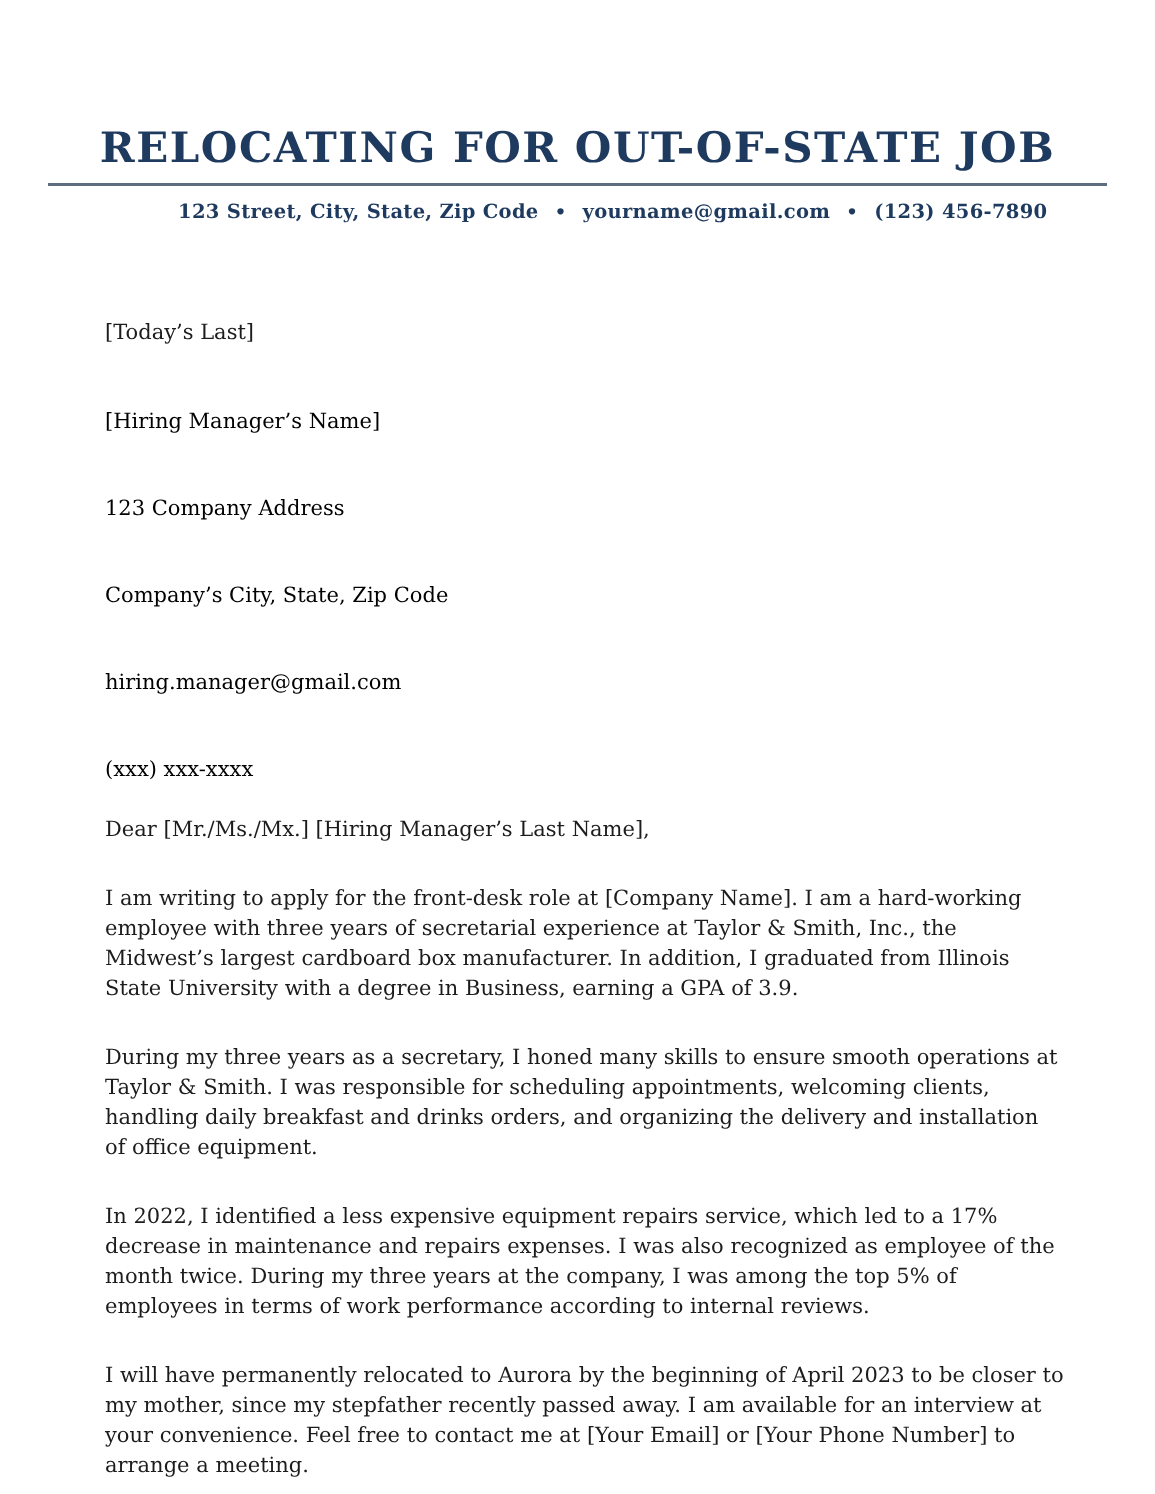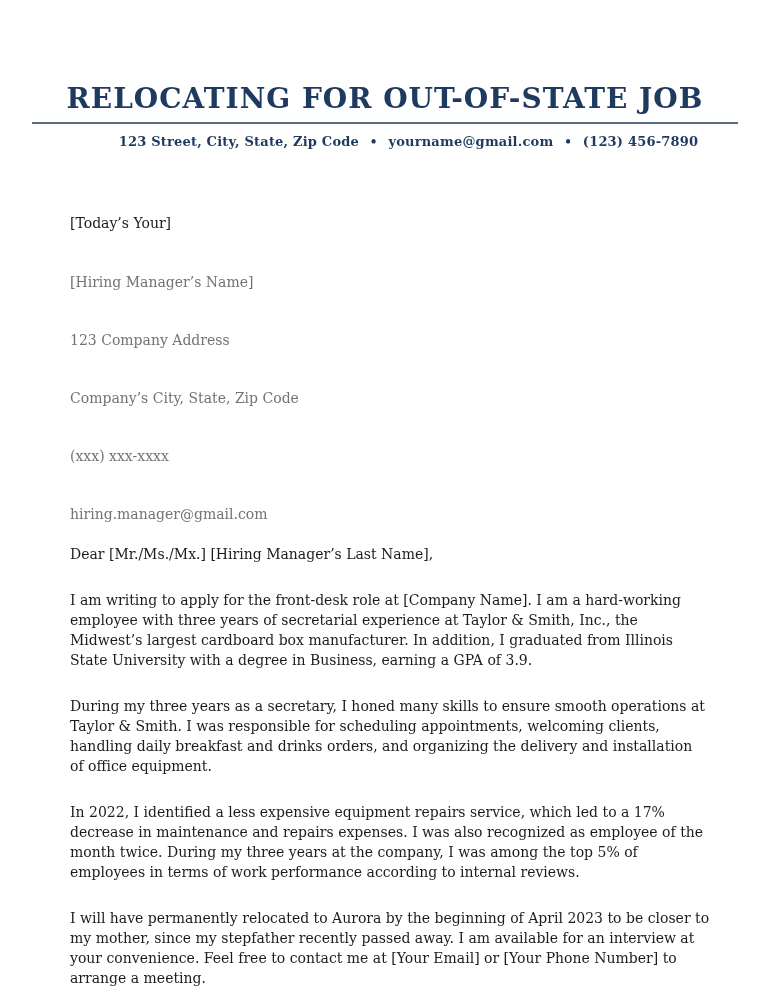--- a/index.html
+++ b/index.html
@@ -53,21 +53,21 @@
     padding: 0 60px 0 70px;
     font-size: 14px;
     line-height: 20px;
     color: #1c1c1c;
   }
   .date-line {
     margin-top: 62px;
   }
   .recipient-block {
     margin-top: 18px;
-    color: #737373;
+    color: #000000;
     font-size: 14px;
     line-height: 18px;
   }
   .salutation {
     margin-top: 21px;
   }
   .para {
     margin: 26px 0 0 0;
     max-width: 640px;
   }
@@ -95,28 +95,28 @@
       <span>123 Street, City, State, Zip Code</span>
       <span class="sep">•</span>
       <span>yourname@gmail.com</span>
       <span class="sep">•</span>
       <span>(123) 456-7890</span>
     </div>
   </header>
 
   <main class="letter">
 
-    <div class="date-line">[Today’s Your]</div>
+    <div class="date-line">[Today’s Last]</div>
 
     <div class="recipient-block">
       <div>[Hiring Manager’s Name]</div>
       <div>123 Company Address</div>
       <div>Company’s City, State, Zip Code</div>
+      <div>hiring.manager@gmail.com</div>
       <div>(xxx) xxx-xxxx</div>
-      <div>hiring.manager@gmail.com</div>
     </div>
 
     <div class="salutation">Dear [Mr./Ms./Mx.] [Hiring Manager’s Last Name],</div>
 
     <p class="para">I am writing to apply for the front-desk role at [Company Name]. I am a hard-working employee with three years of secretarial experience at Taylor &amp; Smith, Inc., the Midwest’s largest cardboard box manufacturer. In addition, I graduated from Illinois State University with a degree in Business, earning a GPA of 3.9.</p>
 
     <p class="para">During my three years as a secretary, I honed many skills to ensure smooth operations at Taylor &amp; Smith. I was responsible for scheduling appointments, welcoming clients, handling daily breakfast and drinks orders, and organizing the delivery and installation of office equipment.</p>
 
     <p class="para">In 2022, I identified a less expensive equipment repairs service, which led to a 17% decrease in maintenance and repairs expenses. I was also recognized as employee of the month twice. During my three years at the company, I was among the top 5% of employees in terms of work performance according to internal reviews.</p>
 

